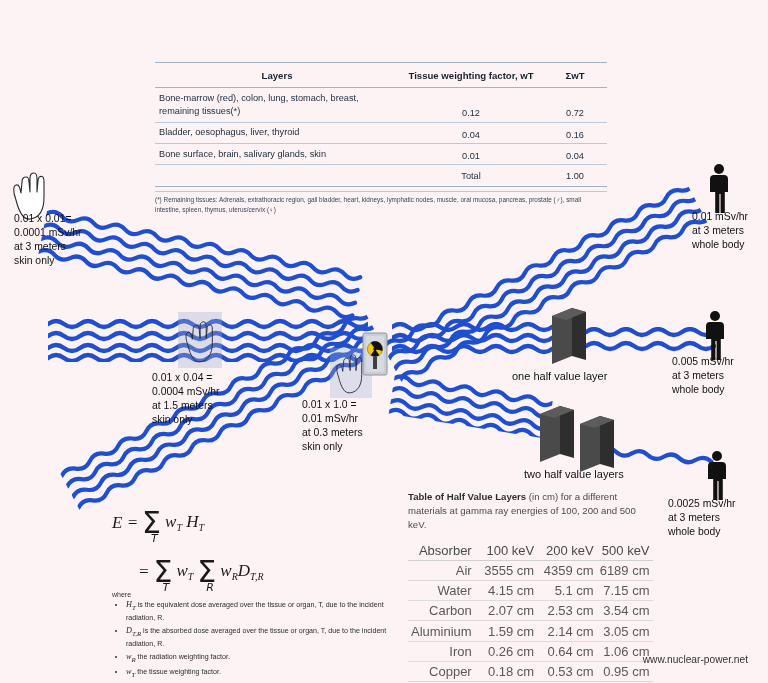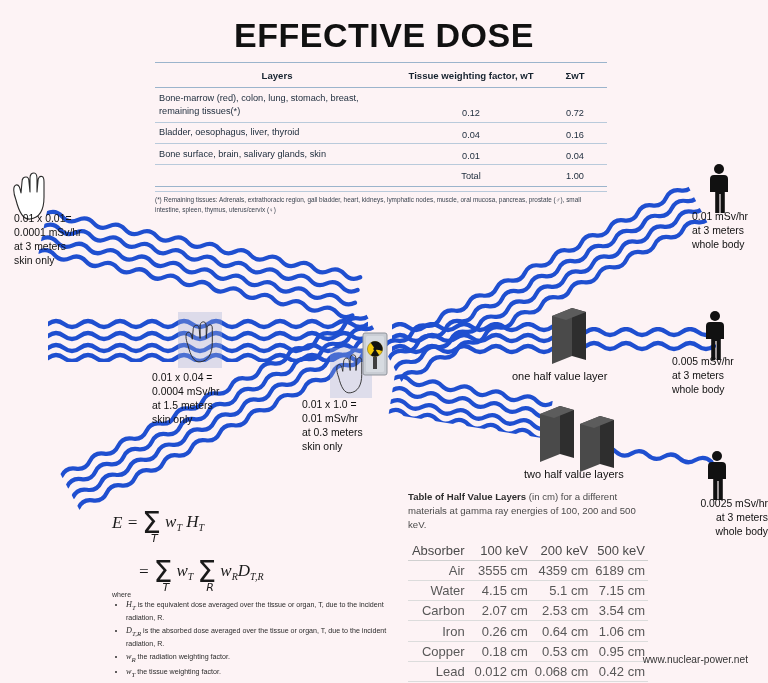--- a/index.html
+++ b/index.html
@@ -80,21 +80,20 @@
   #hvl tr.head td{color:#4a4a4a;border-bottom:1px solid #d0d0d0;}
 
   
   #url{right:20px;bottom:18px;font-size:10.2px;color:#333;}
 </style>
 </head>
 <body>
 
 <div class="stage">
 
-  <div class="abs" id="title">EFFECTIVE DOSE</div>
 
   <div class="abs beam" style="left:42px;top:206px;transform:rotate(11.5deg);">
     <svg width="330" height="60" viewBox="0 0 330 60">
       <g fill="none" stroke="#1f4fd0" stroke-width="4.2" stroke-linecap="round">
         <path d="M0 7 q8 -6 16 0 t16 0 t16 0 t16 0 t16 0 t16 0 t16 0 t16 0 t16 0 t16 0 t16 0 t16 0 t16 0 t16 0 t16 0 t16 0 t16 0 t16 0 t16 0 t16 0"></path>
         <path d="M0 20 q8 -6 16 0 t16 0 t16 0 t16 0 t16 0 t16 0 t16 0 t16 0 t16 0 t16 0 t16 0 t16 0 t16 0 t16 0 t16 0 t16 0 t16 0 t16 0 t16 0 t16 0"></path>
         <path d="M0 33 q8 -6 16 0 t16 0 t16 0 t16 0 t16 0 t16 0 t16 0 t16 0 t16 0 t16 0 t16 0 t16 0 t16 0 t16 0 t16 0 t16 0 t16 0 t16 0 t16 0 t16 0"></path>
         <path d="M0 46 q8 -6 16 0 t16 0 t16 0 t16 0 t16 0 t16 0 t16 0 t16 0 t16 0 t16 0 t16 0 t16 0 t16 0 t16 0 t16 0 t16 0 t16 0 t16 0 t16 0 t16 0"></path>
       </g>
     </svg>
@@ -301,21 +300,21 @@
   <div class="abs note" style="left:672px;top:355px;width:96px;">0.005 mSv/hr
 at 3 meters
 whole body</div>
 
   <div class="abs person" style="left:704px;top:450px;">
     <svg width="26" height="52" viewBox="0 0 26 52">
       <circle cx="13" cy="6" r="5" fill="#111"></circle>
       <path d="M8 12 h10 a4 4 0 0 1 4 4 v13 h-3.2 v21 h-4.2 v-19 h-1.2 v19 h-4.2 v-21 H4 V16 a4 4 0 0 1 4 -4 Z" fill="#111"></path>
     </svg>
   </div>
-  <div class="abs note" style="left:668px;top:497px;width:100px;text-align:right;">0.0025 mSv/hr
+  <div class="abs note" style="left:668px;top:497px;width:100px;">0.0025 mSv/hr
 at 3 meters
 whole body</div>
 
   <div class="abs" id="formula">
     <div class="eq">
       <span>E  =</span>
       <span class="big-sigma">Σ<sub>T</sub></span>
       <span>w<sub>T</sub> <i>H<sub>T</sub></i></span>
     </div>
     <div class="eq" style="margin-top:14px;margin-left:26px;">
@@ -358,20 +357,26 @@
           <td>5.1 cm</td>
           <td>7.15 cm</td>
         </tr>
         <tr>
           <td class="lbl">Carbon</td>
           <td>2.07 cm</td>
           <td>2.53 cm</td>
           <td>3.54 cm</td>
         </tr>
         <tr>
+          <td class="lbl">Aluminium</td>
+          <td>1.59 cm</td>
+          <td>2.14 cm</td>
+          <td>3.05 cm</td>
+        </tr>
+        <tr>
           <td class="lbl">Iron</td>
           <td>0.26 cm</td>
           <td>0.64 cm</td>
           <td>1.06 cm</td>
         </tr>
         <tr>
           <td class="lbl">Copper</td>
           <td>0.18 cm</td>
           <td>0.53 cm</td>
           <td>0.95 cm</td>

